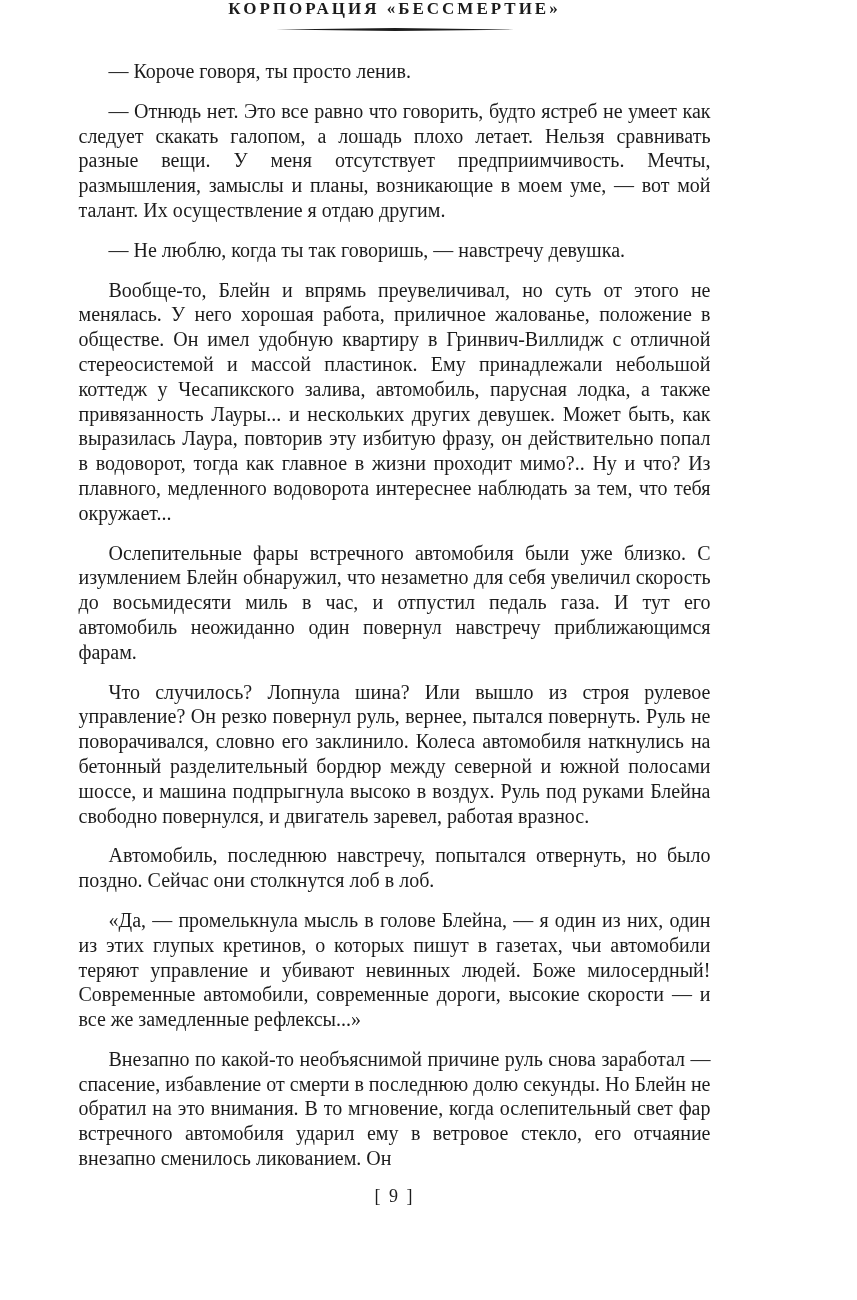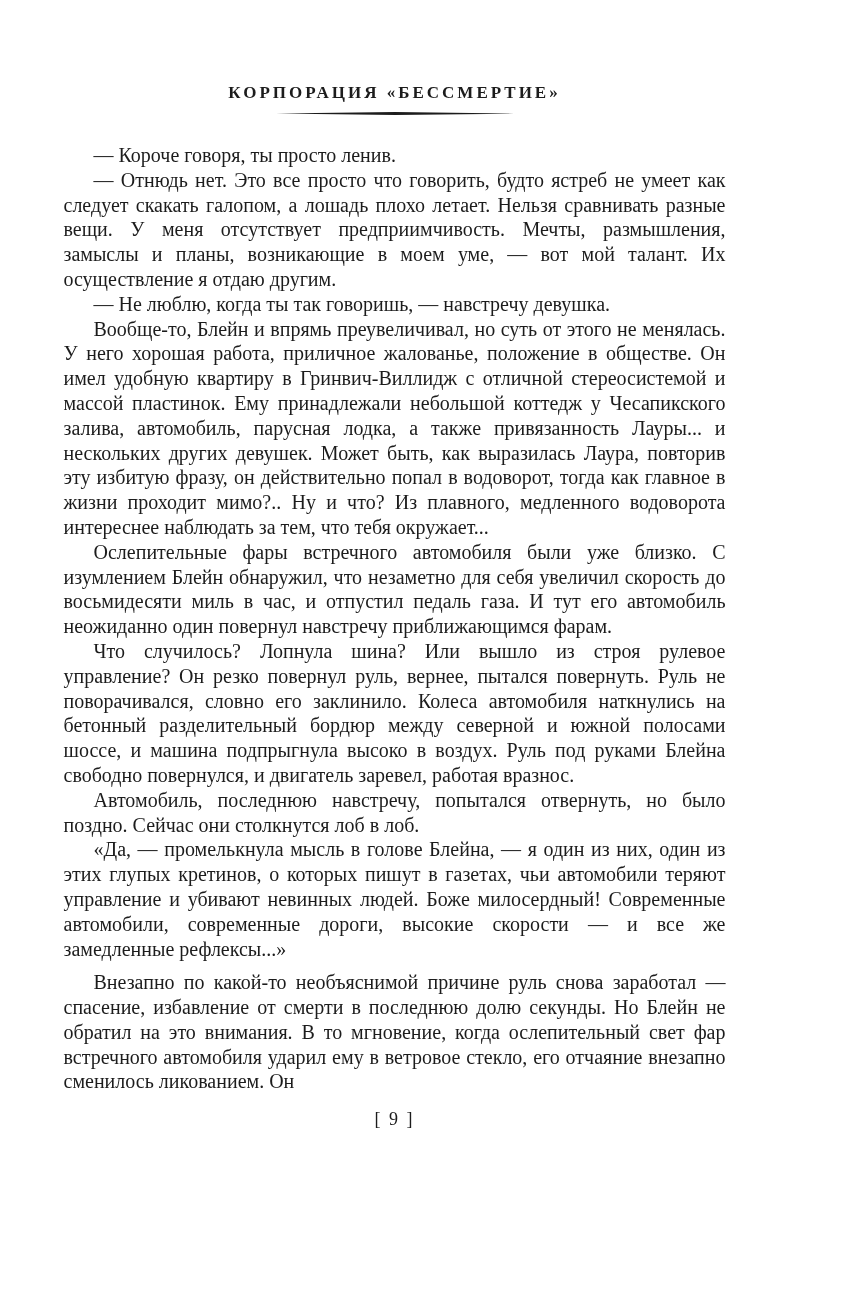--- a/index.html
+++ b/index.html
@@ -9,21 +9,20 @@
   }
   .page {
     position: relative;
     width: 789px;
     height: 1300px;
     background: #ffffff;
     color: #1c1c1c;
     font-family: "Liberation Serif", "DejaVu Serif", serif;
     overflow: hidden;
     box-sizing: border-box;
-    padding-top: 84px;
   }
   .running-head {
     text-align: center;
   }
   .book-title {
     font-size: 17px;
     font-weight: bold;
     letter-spacing: 3px;
     color: #1c1c1c;
     line-height: 1;
@@ -33,21 +32,21 @@
     margin: 10px auto 0 auto;
   }
   .text-block {
     width: 662px;
     margin: 27px auto 0 auto;
     text-align: justify;
     font-size: 20px;
     line-height: 24.8px;
   }
   .para {
-    margin: 0;
+    margin: 15px;
     text-indent: 30px;
   }
   .para.section-break {
     margin-top: 9px;
   }
   .folio {
     text-align: center;
     margin-top: 15px;
     font-size: 18px;
     letter-spacing: 2px;
@@ -61,21 +60,21 @@
 
   <header class="running-head">
     <div class="book-title">КОРПОРАЦИЯ «БЕССМЕРТИЕ»</div>
     <svg class="divider" width="238" height="5" viewBox="0 0 238 5" aria-hidden="true">
       <polygon points="0,2.6 119,0.9 238,2.6 119,4.1" fill="#1c1c1c"></polygon>
     </svg>
   </header>
 
   <main class="text-block">
       <p class="para">— Короче говоря, ты просто ленив.</p>
-      <p class="para">— Отнюдь нет. Это все просто что говорить, будто ястреб не умеет как следует скакать галопом, а лошадь плохо летает. Нельзя сравнивать разные вещи. У меня отсутствует предприимчивость. Мечты, размышления, замыслы и планы, возникающие в моем уме, — вот мой талант. Их осуществление я отдаю другим.</p>
+      <p class="para">— Отнюдь нет. Это все равно что говорить, будто ястреб не умеет как следует скакать галопом, а лошадь плохо летает. Нельзя сравнивать разные вещи. У меня отсутствует предприимчивость. Мечты, размышления, замыслы и планы, возникающие в моем уме, — вот мой талант. Их осуществление я отдаю другим.</p>
       <p class="para">— Не люблю, когда ты так говоришь, — навстречу девушка.</p>
       <p class="para">Вообще-то, Блейн и впрямь преувеличивал, но суть от этого не менялась. У него хорошая работа, приличное жалованье, положение в обществе. Он имел удобную квартиру в Гринвич-Виллидж с отличной стереосистемой и массой пластинок. Ему принадлежали небольшой коттедж у Чесапикского залива, автомобиль, парусная лодка, а также привязанность Лауры... и нескольких других девушек. Может быть, как выразилась Лаура, повторив эту избитую фразу, он действительно попал в водоворот, тогда как главное в жизни проходит мимо?.. Ну и что? Из плавного, медленного водоворота интереснее наблюдать за тем, что тебя окружает...</p>
       <p class="para">Ослепительные фары встречного автомобиля были уже близко. С изумлением Блейн обнаружил, что незаметно для себя увеличил скорость до восьмидесяти миль в час, и отпустил педаль газа. И тут его автомобиль неожиданно один повернул навстречу приближающимся фарам.</p>
       <p class="para">Что случилось? Лопнула шина? Или вышло из строя рулевое управление? Он резко повернул руль, вернее, пытался повернуть. Руль не поворачивался, словно его заклинило. Колеса автомобиля наткнулись на бетонный разделительный бордюр между северной и южной полосами шоссе, и машина подпрыгнула высоко в воздух. Руль под руками Блейна свободно повернулся, и двигатель заревел, работая вразнос.</p>
       <p class="para">Автомобиль, последнюю навстречу, попытался отвернуть, но было поздно. Сейчас они столкнутся лоб в лоб.</p>
       <p class="para">«Да, — промелькнула мысль в голове Блейна, — я один из них, один из этих глупых кретинов, о которых пишут в газетах, чьи автомобили теряют управление и убивают невинных людей. Боже милосердный! Современные автомобили, современные дороги, высокие скорости — и все же замедленные рефлексы...»</p>
       <p class="para section-break">Внезапно по какой-то необъяснимой причине руль снова заработал — спасение, избавление от смерти в последнюю долю секунды. Но Блейн не обратил на это внимания. В то мгновение, когда ослепительный свет фар встречного автомобиля ударил ему в ветровое стекло, его отчаяние внезапно сменилось ликованием. Он</p>
     </main>
 
   <footer class="folio">

